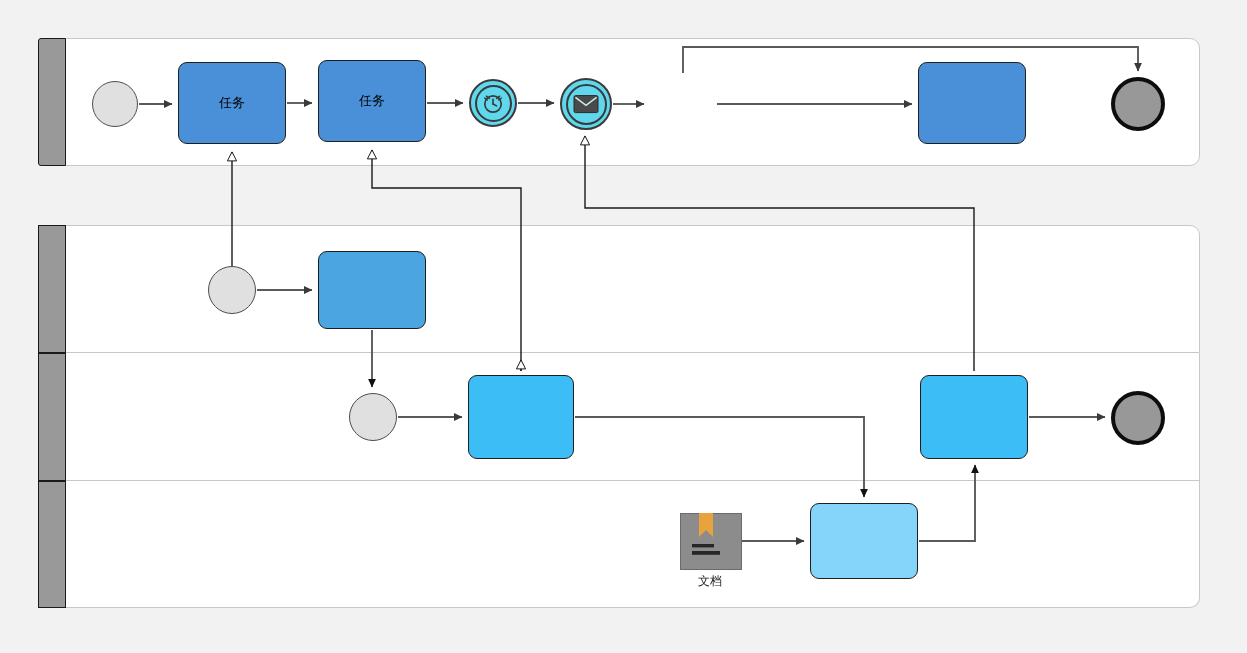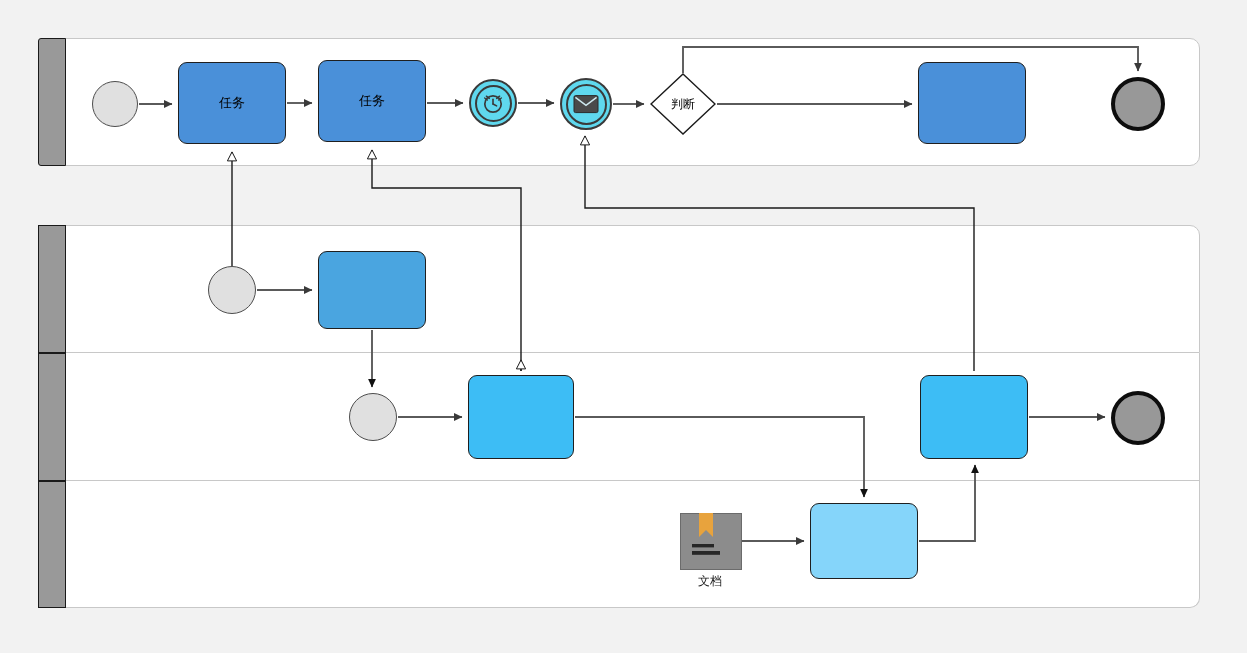--- a/index.html
+++ b/index.html
@@ -170,26 +170,20 @@
 
   <div class="ev ev-inter" style="left:560px;top:78px;width:52px;height:52px;">
     <div class="ev-inter-inner">
       <svg class="icon-svg" width="26" height="20" viewBox="0 0 26 20">
         <rect x="1" y="1.6" width="24" height="17" rx="1.6" fill="#4a4a4a" stroke="#2b2b2b" stroke-width="1"></rect>
         <path d="M2.4,3.4 L13,11.4 L23.6,3.4" fill="none" stroke="#cfe9ef" stroke-width="1.5"></path>
       </svg>
     </div>
   </div>
 
-  <div class="gw" style="left:650px;top:73px;width:66px;height:62px;">
-    <svg class="gw-shape" viewBox="0 0 66 62" preserveAspectRatio="none">
-      <polygon points="33,1 65,31 33,61 1,31" fill="#ffffff" stroke="#1a1a1a" stroke-width="1.4"></polygon>
-    </svg>
-    <span class="gw-label">判断</span>
-  </div>
 
   <div class="task" style="left:918px;top:62px;width:108px;height:82px;background:#4a90d9;"></div>
 
   <div class="ev ev-end" style="left:1111px;top:77px;width:54px;height:54px;"></div>
 
   <div class="ev ev-start" style="left:208px;top:266px;width:48px;height:48px;"></div>
 
   <div class="task" style="left:318px;top:251px;width:108px;height:78px;background:#4aa5e0;"></div>
 
   <div class="ev ev-start" style="left:349px;top:393px;width:48px;height:48px;"></div>

